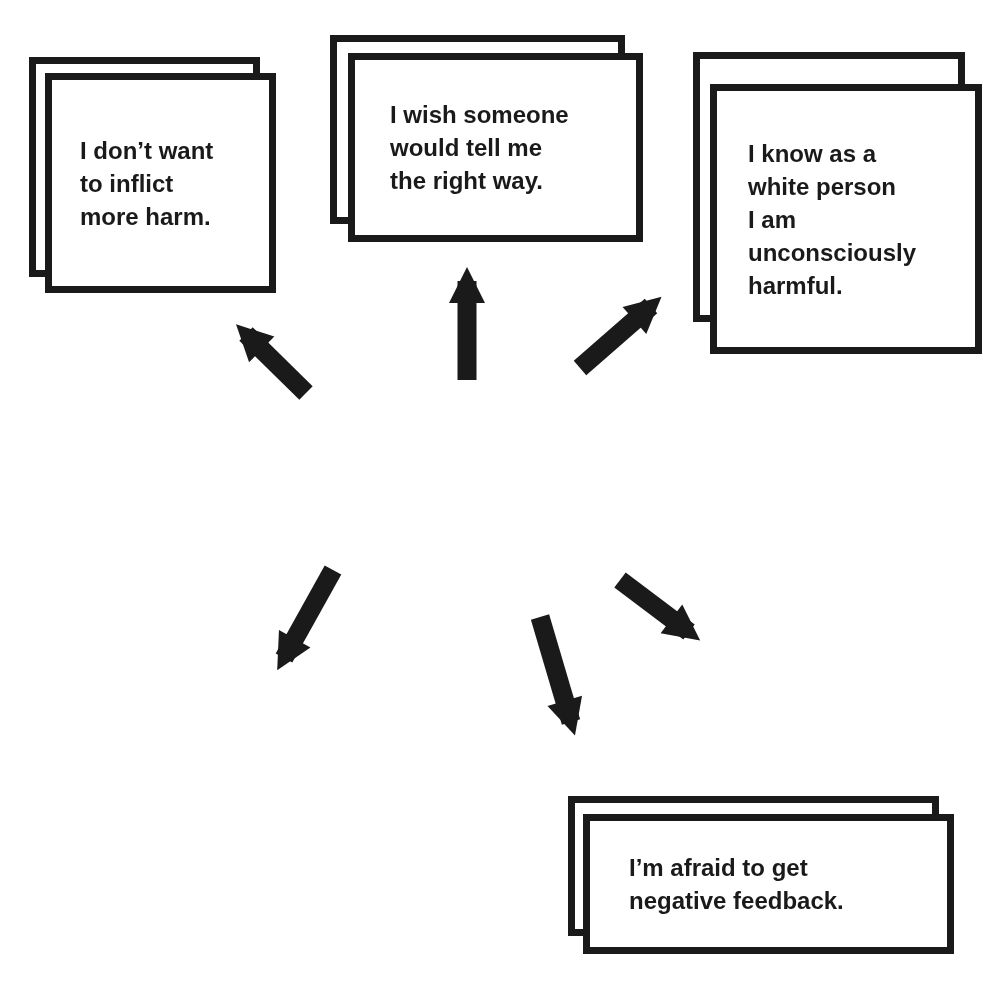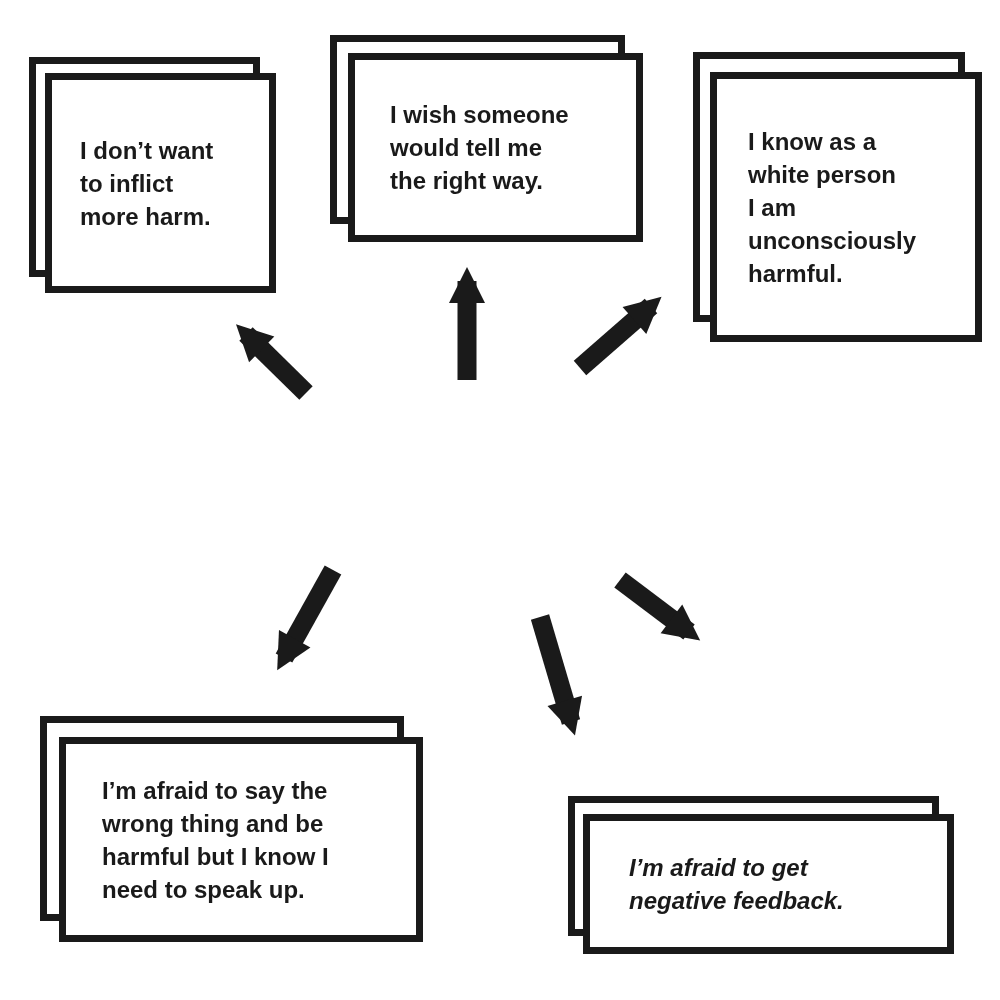--- a/index.html
+++ b/index.html
@@ -38,30 +38,30 @@
     line-height:33px;
     color:var(--ink);
     white-space:pre-line;
   }
   
   .n-tl{left:29px;top:57px;width:231px;height:220px;}
   .n-tl .card{left:16px;top:16px;padding-left:28px;}
   .n-tc{left:330px;top:35px;width:295px;height:189px;}
   .n-tc .card{left:18px;top:18px;padding-left:35px;}
   .n-tr{left:693px;top:52px;width:272px;height:270px;}
-  .n-tr .card{left:17px;top:20px;padding-left:31px;}
+  .n-tr .card{left:17px;top:32px;padding-left:31px;}
   .n-ctr{left:205px;top:414px;width:451px;height:110px;}
   .n-ctr .card{left:15px;top:14px;justify-content:center;text-align:center;padding:0 8px;}
   .n-ctr .txt{font-size:29px;line-height:34px;}
   .n-rt{left:723px;top:445px;width:233px;height:217px;}
   .n-rt .card{left:16px;top:17px;padding-left:28px;}
   .n-bl{left:40px;top:716px;width:364px;height:205px;}
   .n-bl .card{left:19px;top:21px;padding-left:36px;}
   .n-bc{left:568px;top:796px;width:371px;height:140px;}
-  .n-bc .card{left:15px;top:18px;padding-left:39px;font-style:italic;}
+  .n-bc .card{left:15px;top:18px;padding-left:39px;}
 </style>
 </head>
 <body>
 
 <div class="canvas">
 
   <svg class="arrows" width="1000" height="1000" viewBox="0 0 1000 1000" aria-hidden="true">
     <defs>
       <marker id="ah" markerUnits="userSpaceOnUse" markerWidth="40" markerHeight="40" viewBox="0 0 40 40" refX="24" refY="20" orient="auto">
         <path d="M2,2 L38,20 L2,38 Z" fill="#1a1a1a"></path>
@@ -99,29 +99,20 @@
       <p class="txt">I know as a
 white person
 I am
 unconsciously
 harmful.</p>
     </div>
   </div>
 
 
 
-  <div class="node n-bl">
-    <div class="ghost"></div>
-    <div class="card">
-      <p class="txt">I’m afraid to say the
-wrong thing and be
-harmful but I know I
-need to speak up.</p>
-    </div>
-  </div>
 
   <div class="node n-bc">
     <div class="ghost"></div>
     <div class="card">
       <p class="txt">I’m afraid to get
 negative feedback.</p>
     </div>
   </div>
 
 </div>

